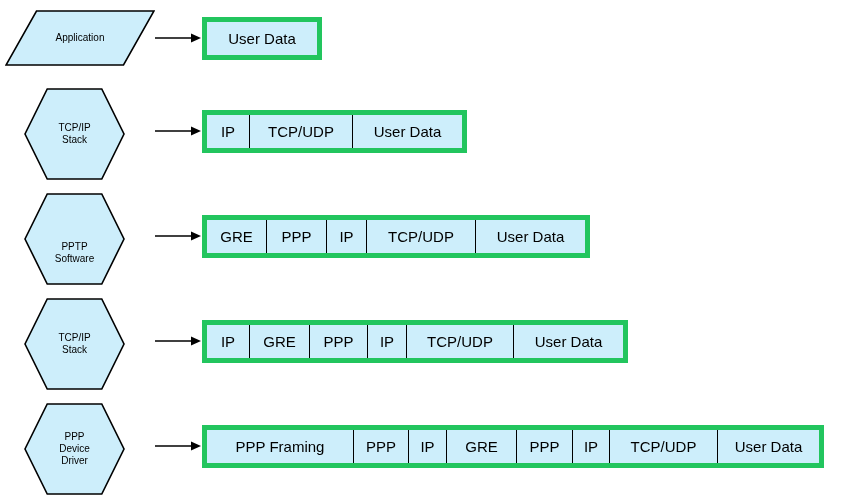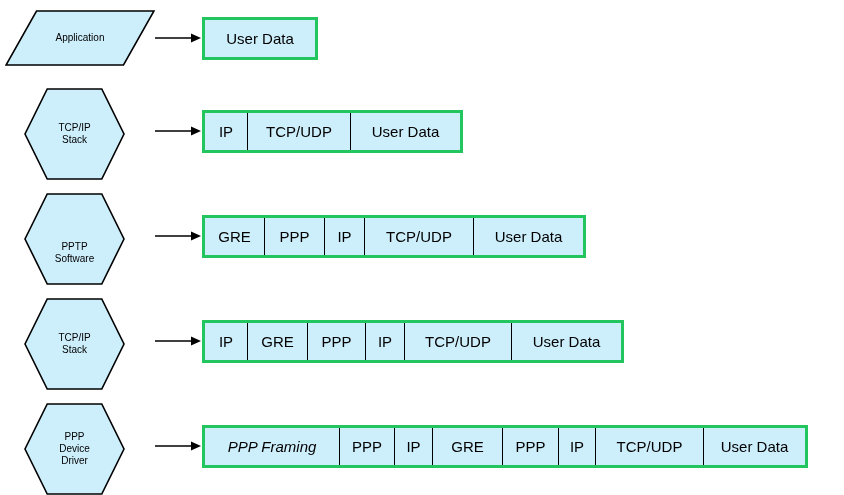--- a/index.html
+++ b/index.html
@@ -38,21 +38,21 @@
     z-index: 2;
     white-space: pre-line;
   }
   .arrow-svg {
     position: absolute;
   }
   .packet-row {
     position: absolute;
     display: flex;
     height: 43px;
-    border: 3px solid #22c55e;
+    border: 5px solid #22c55e;
     box-sizing: border-box;
     background: #f97316;
   }
   .packet-cell {
     display: flex;
     align-items: center;
     justify-content: center;
     font-size: 15px;
     color: #000000;
     border-right: 1px solid #000000;
@@ -140,21 +140,21 @@
       </svg>
       <span class="shape-label">PPP
 Device
 Driver</span>
     </div>
     <svg width="46" height="14" class="arrow-svg" style="left: 155px; top: 439px;">
       <line x1="0" y1="7" x2="37" y2="7" stroke="#000000" stroke-width="1.4"></line>
       <polygon points="36,2.5 46,7 36,11.5" fill="#000000"></polygon>
     </svg>
     <div class="packet-row" style="left: 202px; top: 425px;">
-      <div class="packet-cell" style="width: 135px; font-style: italic;">PPP Framing</div>
+      <div class="packet-cell" style="width: 147px;">PPP Framing</div>
       <div class="packet-cell" style="width: 55px;">PPP</div>
       <div class="packet-cell" style="width: 38px;">IP</div>
       <div class="packet-cell" style="width: 70px;">GRE</div>
       <div class="packet-cell" style="width: 56px;">PPP</div>
       <div class="packet-cell" style="width: 37px;">IP</div>
       <div class="packet-cell" style="width: 108px;">TCP/UDP</div>
       <div class="packet-cell" style="width: 101px;">User Data</div>
     </div>
   </div>
 

